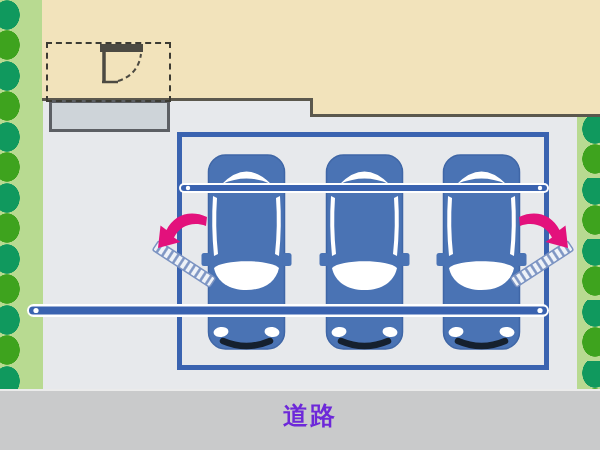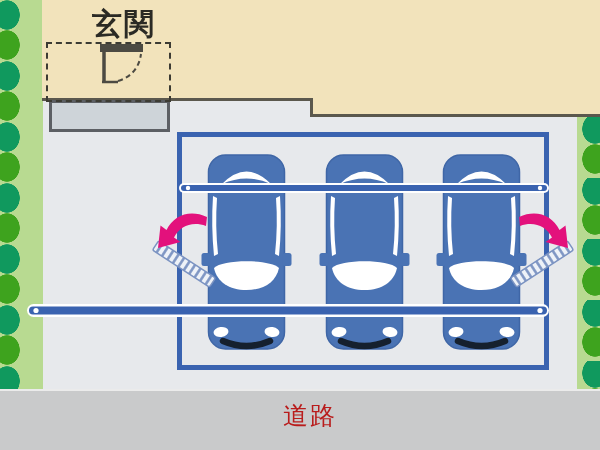--- a/index.html
+++ b/index.html
@@ -62,21 +62,21 @@
     border:2px dashed #3c3b33;
   }
   
   .parking-border{
     position:absolute; left:177px; top:132px; width:372px; height:238px;
     border:5px solid var(--blue);
   }
   
   .label{position:absolute; color:var(--text-dark); white-space:nowrap;}
   .label.genkan{left:92px; top:4px; font-size:30px; font-weight:700; letter-spacing:2px;}
-  .label.road-name{left:283px; top:399px; font-size:25px; font-weight:400; letter-spacing:2px; color:#b91c1c;}
+  .label.road-name{left:283px; top:399px; font-size:25px; font-weight:700; letter-spacing:2px; color:#6d28d9;}
   
   svg.overlay{position:absolute; left:0; top:0; width:600px; height:450px;}
   .car-body{fill:var(--car-blue); stroke:var(--car-blue-dark); stroke-width:1.5;}
   .car-part{fill:var(--car-blue);}
   .glass{fill:var(--glass);}
   .bumper{stroke:var(--bumper); stroke-width:6.5; fill:none; stroke-linecap:round;}
   .rail-outline{fill:#ffffff;}
   .rail-bar{fill:var(--blue);}
   .rail-dot{fill:#ffffff;}
   .gate-bar{fill:url(#rungs); stroke:var(--gate-stroke); stroke-width:1.5;}
@@ -155,16 +155,15 @@
       <circle class="rail-dot" cx="540" cy="310.5" r="2.6"></circle>
     </g>
 
     <use href="#gate" transform="translate(184,264) rotate(33)"></use>
     <use href="#gate" transform="translate(542,264) rotate(-33)"></use>
 
     <use href="#arrowL"></use>
     <use href="#arrowL" transform="translate(726,0) scale(-1,1)"></use>
   </svg>
 
-  <div class="label genkan">玄関</div>
   <div class="label road-name">道路</div>
 
 </div>
 
 </body></html>

